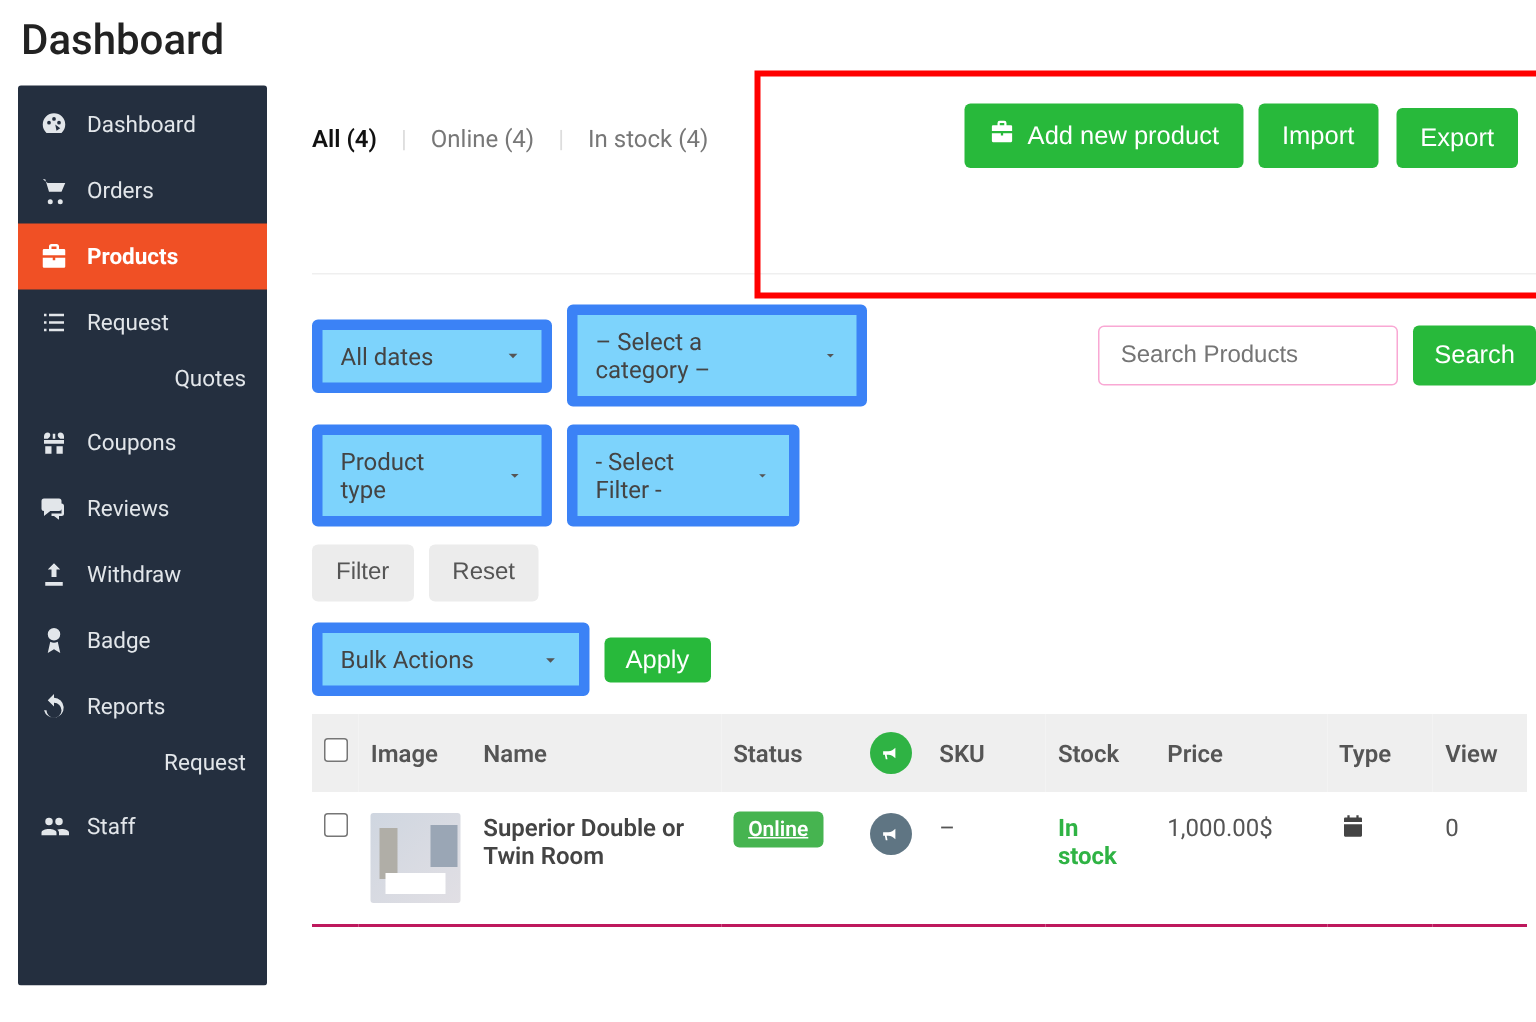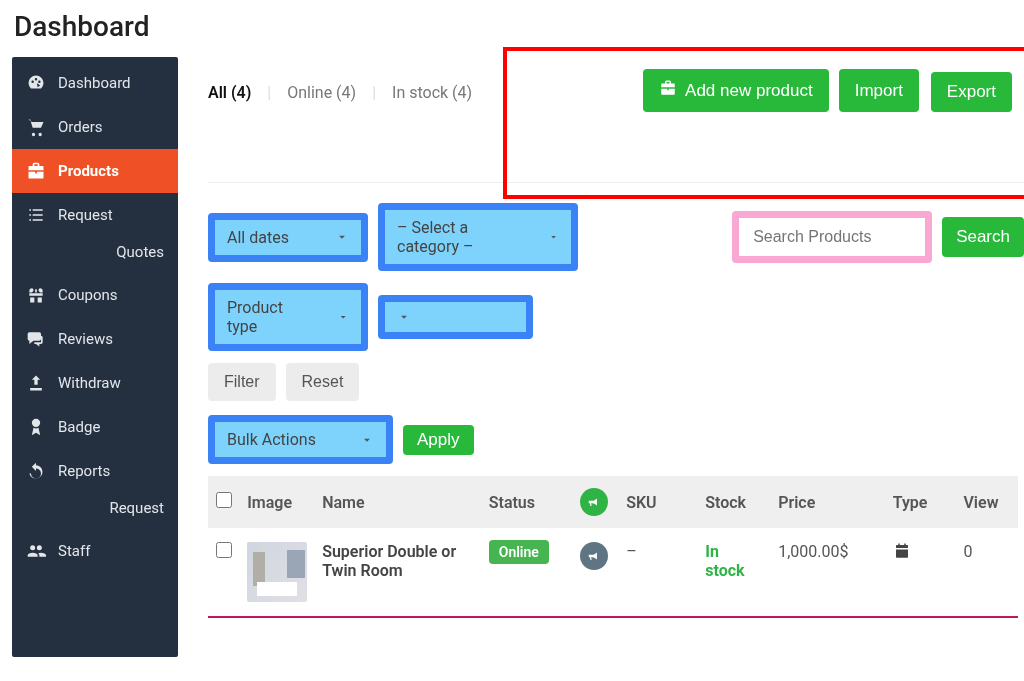--- a/index.html
+++ b/index.html
@@ -27,21 +27,21 @@
   .tabs-row .sep { color:#ddd; }
   .action-buttons { position:absolute; top:12px; right:12px; display:flex; flex-direction:row; align-items:flex-end; gap:12px;}
   .btn-row { display:flex; gap:10px;}
   .btn { display:inline-flex; align-items:center; gap:8px; background:#28b93b; color:#fff; border:none; padding:10px 16px; font-size:17px; border-radius:4px; cursor:pointer; font-weight:500;}
   .btn .btn-icon{ width:18px; height:18px; fill:#fff;}
   .hr { border-top:1px solid #efefef; margin:80px 0 20px 0;}
   
   .controls-row { display:flex; flex-wrap:wrap; gap:10px; align-items:center; margin-bottom:12px;}
   .select { display:flex; align-items:center; justify-content:space-between; border:7px solid #3b82f6; padding:8px 12px; font-size:16px; color:#444; border-radius:4px; background:#7dd3fc; cursor:pointer; gap:30px;}
   .select .chev{ width:14px; height:14px; fill:#555;}
-  .search-input { border:7px solid #f9a8d4; padding:10px 14px; font-size:16px; border-radius:4px; width:200px; }
+  .search-input { border:1px solid #f9a8d4; padding:10px 14px; font-size:16px; border-radius:4px; width:200px; }
   .gray-btn { background:#ececec; color:#555; border:none; padding:10px 16px; font-size:16px; border-radius:4px; cursor:pointer;}
   .bulk-row { display:flex; align-items:center; gap:10px; margin-top:14px;}
   
   .table { width:810px; border-collapse:collapse; margin-top:12px; table-layout:fixed;}
   .table th { background:#efefef; text-align:left; padding:12px 8px; font-size:16px; color:#555; font-weight:600;}
   .table td { padding:14px 8px; vertical-align:top; font-size:16px; color:#555;}
   .table tbody tr { border-bottom:2px solid #be185d;}
   .checkbox { width:16px; height:16px;}
   .th-check{ width:30px;}
   .th-image{ width:72px;}
@@ -52,21 +52,21 @@
   .th-stock{ width:70px;}
   .th-price{ width:110px;}
   .th-type{ width:68px;}
   .th-views{ width:60px;}
   .prod-img { width:60px; height:60px; background:linear-gradient(135deg,#cfd6e0,#e1dfe4); border-radius:2px; position:relative; overflow:hidden;}
   .prod-img::before{content:"";position:absolute;inset:0;background:
     linear-gradient(#fff,#fff) 10px 40px/40px 14px no-repeat,
     linear-gradient(#b0aea7,#b0aea7) 6px 10px/12px 34px no-repeat,
     linear-gradient(#9aa6b5,#9aa6b5) 40px 8px/18px 28px no-repeat;}
   .prod-name { color:#444; font-weight:600;}
-  .badge-online{ background:#46b450; color:#fff; padding:4px 10px; border-radius:4px; font-size:14px; font-weight:600;}
+  .badge-online{ background:#46b450; color:#fff; padding:4px 10px; border-radius:4px; font-size:14px; font-weight:600;text-decoration:underline;}
   .horn-circle{ width:28px; height:28px; border-radius:50%; background:#5f7583; display:flex; align-items:center; justify-content:center;}
   .horn-circle.green{ background:#2fb344;}
   .horn-circle svg{ width:14px; height:14px; fill:#fff;}
   .instock{ color:#2fb344; font-weight:700;}
   .type-icon{ width:18px; height:18px; fill:#444;}
 </style>
 </head>
 <body>
 
 <h1 class="page-title">Dashboard</h1>
@@ -204,20 +204,21 @@
     </div>
 
     <div class="controls-row">
       <div class="select" style="width:160px">
         <span>Product type</span>
         <svg class="chev" viewBox="0 0 24 24">
             <path d="M7 10l5 5 5-5z"></path>
           </svg>
       </div>
       <div class="select" style="width:155px">
+        <span>- Select Filter -</span>
         <svg class="chev" viewBox="0 0 24 24">
             <path d="M7 10l5 5 5-5z"></path>
           </svg>
       </div>
     </div>
 
     <div class="controls-row" style="margin-top:6px">
       <button class="gray-btn">Filter</button>
       <button class="gray-btn">Reset</button>
     </div>

